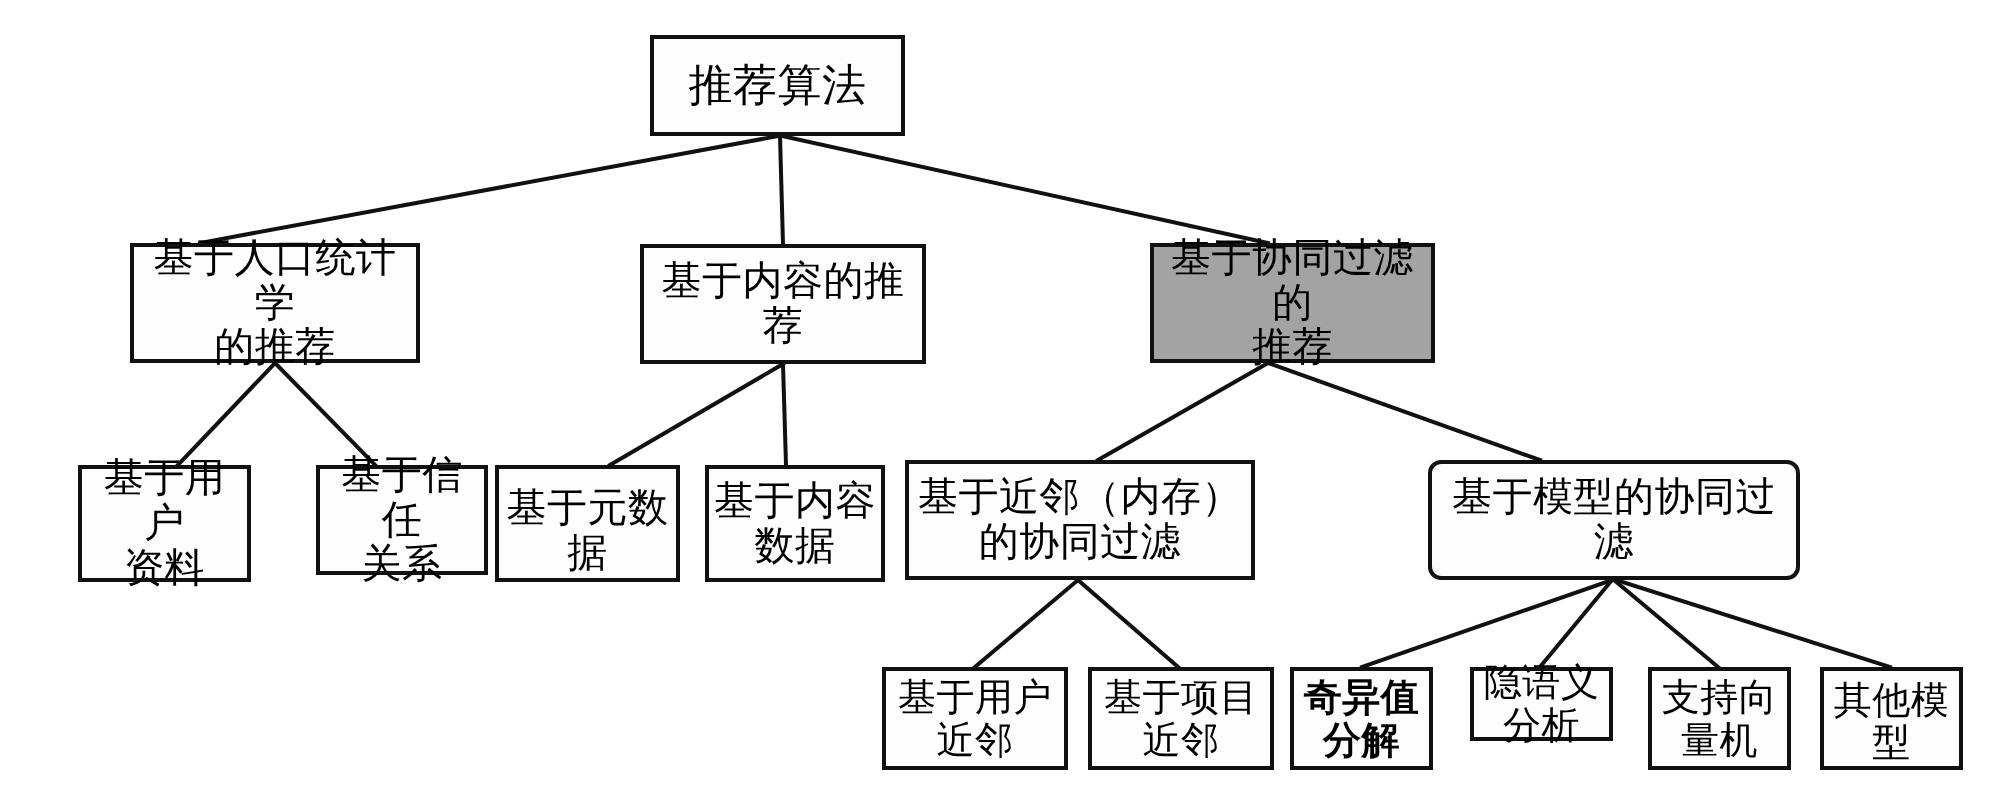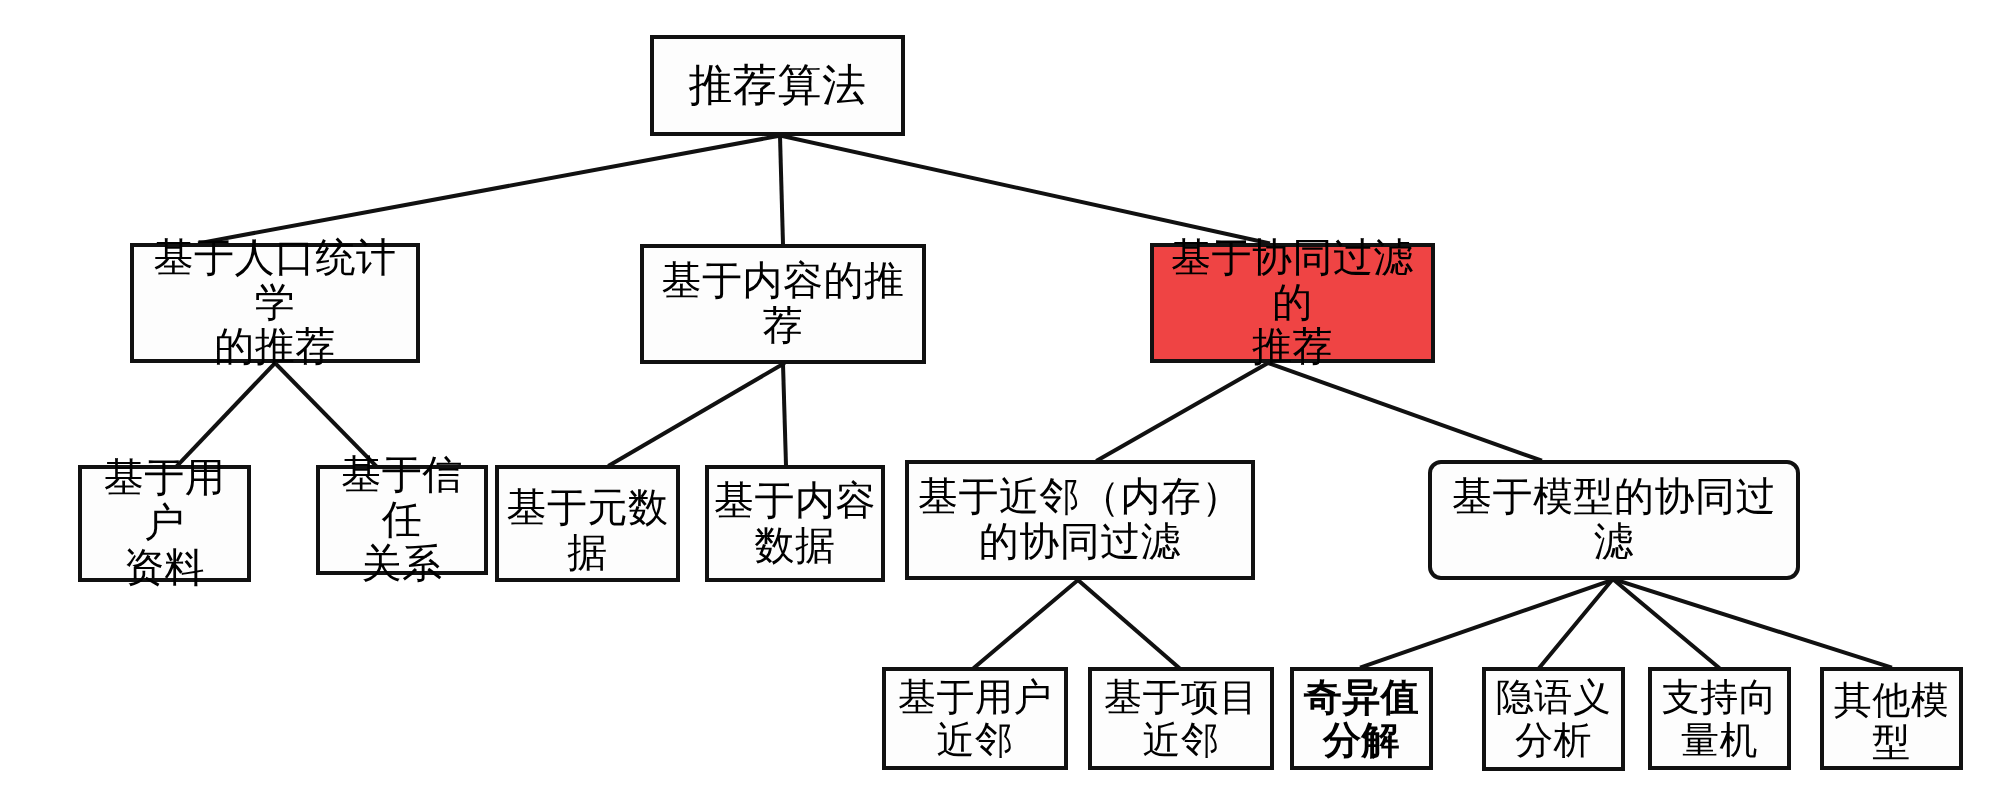--- a/index.html
+++ b/index.html
@@ -74,39 +74,39 @@
       <line x1="1612" y1="580" x2="1362" y2="667" class="edge" stroke="#111111"></line>
       <line x1="1612" y1="580" x2="1540" y2="667" class="edge" stroke="#111111"></line>
       <line x1="1614" y1="580" x2="1718" y2="667" class="edge" stroke="#111111"></line>
       <line x1="1616" y1="580" x2="1890" y2="667" class="edge" stroke="#111111"></line>
     </svg>
   <div id="node-layer">
       <div class="node-box lvl-root" style="left: 650px; top: 35px; width: 255px; height: 101px; border-color: rgb(17, 17, 17); background: rgb(253, 253, 253);"><span class="node-label">推荐算法</span></div>
       <div class="node-box lvl-2" style="left: 130px; top: 243px; width: 290px; height: 120px; border-color: rgb(17, 17, 17); background: rgb(253, 253, 253);"><span class="node-label">基于人口统计学
 的推荐</span></div>
       <div class="node-box lvl-2" style="left: 640px; top: 244px; width: 286px; height: 120px; border-color: rgb(17, 17, 17); background: rgb(253, 253, 253);"><span class="node-label">基于内容的推荐</span></div>
-      <div class="node-box lvl-2" style="left: 1150px; top: 243px; width: 285px; height: 120px; border-color: rgb(17, 17, 17); background: #ef4444;"><span class="node-label">基于协同过滤的
+      <div class="node-box lvl-2" style="left: 1150px; top: 243px; width: 285px; height: 120px; border-color: rgb(17, 17, 17); background: #a3a3a3;"><span class="node-label">基于协同过滤的
 推荐</span></div>
       <div class="node-box lvl-3" style="left: 78px; top: 465px; width: 173px; height: 117px; border-color: rgb(17, 17, 17); background: rgb(253, 253, 253);"><span class="node-label">基于用户
 资料</span></div>
       <div class="node-box lvl-3" style="left: 272px; top: 465px; width: 172px; height: 110px; border-color: rgb(17, 17, 17); background: rgb(253, 253, 253); margin-left: 44px;"><span class="node-label">基于信任
 关系</span></div>
       <div class="node-box lvl-3" style="left: 495px; top: 465px; width: 185px; height: 117px; border-color: rgb(17, 17, 17); background: rgb(253, 253, 253); align-items: flex-end;"><span class="node-label">基于元数
 据</span></div>
       <div class="node-box lvl-3" style="left: 705px; top: 465px; width: 180px; height: 117px; border-color: rgb(17, 17, 17); background: rgb(253, 253, 253);"><span class="node-label">基于内容
 数据</span></div>
       <div class="node-box lvl-3" style="left: 905px; top: 460px; width: 350px; height: 120px; border-color: rgb(17, 17, 17); background: rgb(253, 253, 253);"><span class="node-label">基于近邻（内存）
 的协同过滤</span></div>
       <div class="node-box lvl-3" style="left: 1428px; top: 460px; width: 372px; height: 120px; border-color: rgb(17, 17, 17); background: rgb(253, 253, 253); border-radius: 13px;"><span class="node-label">基于模型的协同过滤</span></div>
       <div class="node-box lvl-4" style="left: 882px; top: 667px; width: 186px; height: 103px; border-color: rgb(17, 17, 17); background: rgb(253, 253, 253);"><span class="node-label">基于用户
 近邻</span></div>
       <div class="node-box lvl-4" style="left: 1088px; top: 667px; width: 186px; height: 103px; border-color: rgb(17, 17, 17); background: rgb(253, 253, 253);"><span class="node-label">基于项目
 近邻</span></div>
       <div class="node-box lvl-4" style="left: 1290px; top: 667px; width: 143px; height: 103px; border-color: rgb(17, 17, 17); background: rgb(253, 253, 253); font-weight: bold;"><span class="node-label">奇异值
 分解</span></div>
-      <div class="node-box lvl-4" style="left: 1470px; top: 667px; width: 143px; height: 104px; border-color: rgb(17, 17, 17); background: rgb(253, 253, 253); margin-left: 12px;"><span class="node-label">隐语义
+      <div class="node-box lvl-4" style="left: 1470px; top: 667px; width: 143px; height: 74px; border-color: rgb(17, 17, 17); background: rgb(253, 253, 253);"><span class="node-label">隐语义
 分析</span></div>
       <div class="node-box lvl-4" style="left: 1648px; top: 667px; width: 143px; height: 103px; border-color: rgb(17, 17, 17); background: rgb(253, 253, 253); text-align: center;"><span class="node-label">支持向
 量机</span></div>
       <div class="node-box lvl-4" style="left: 1820px; top: 667px; width: 143px; height: 103px; border-color: rgb(17, 17, 17); background: rgb(253, 253, 253); align-items: flex-end;"><span class="node-label">其他模
 型</span></div>
     </div>
 </div>
 
 </body></html>

